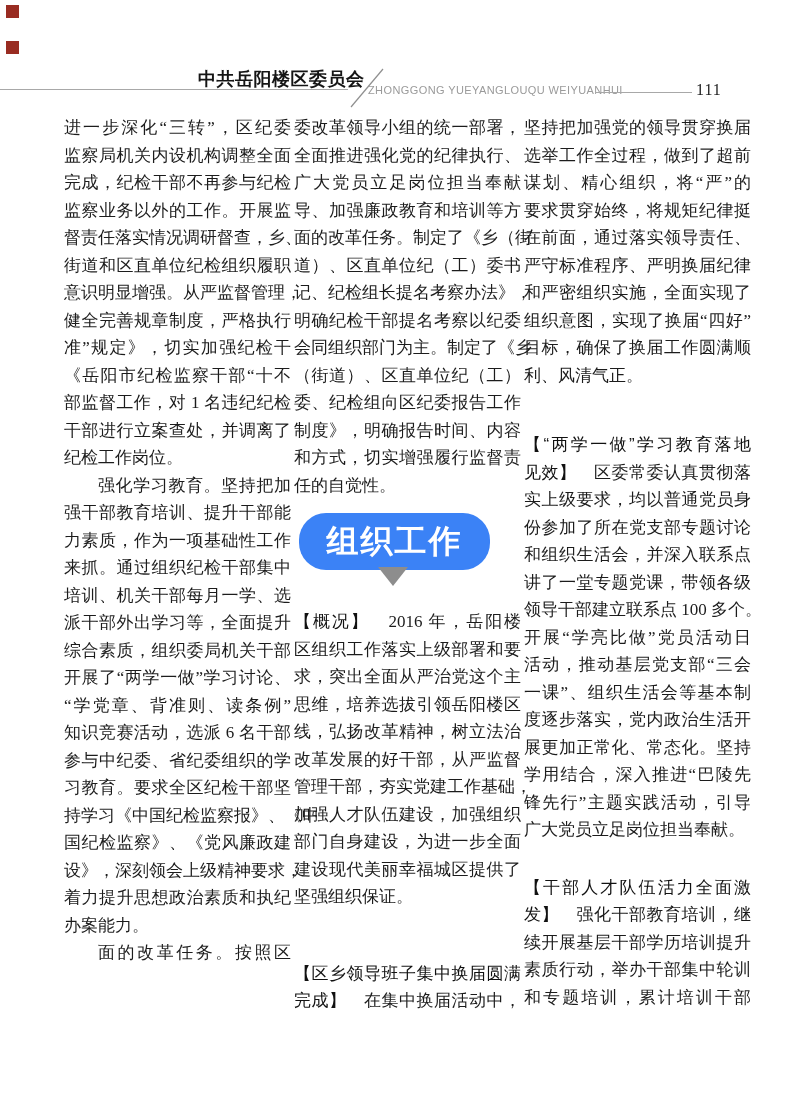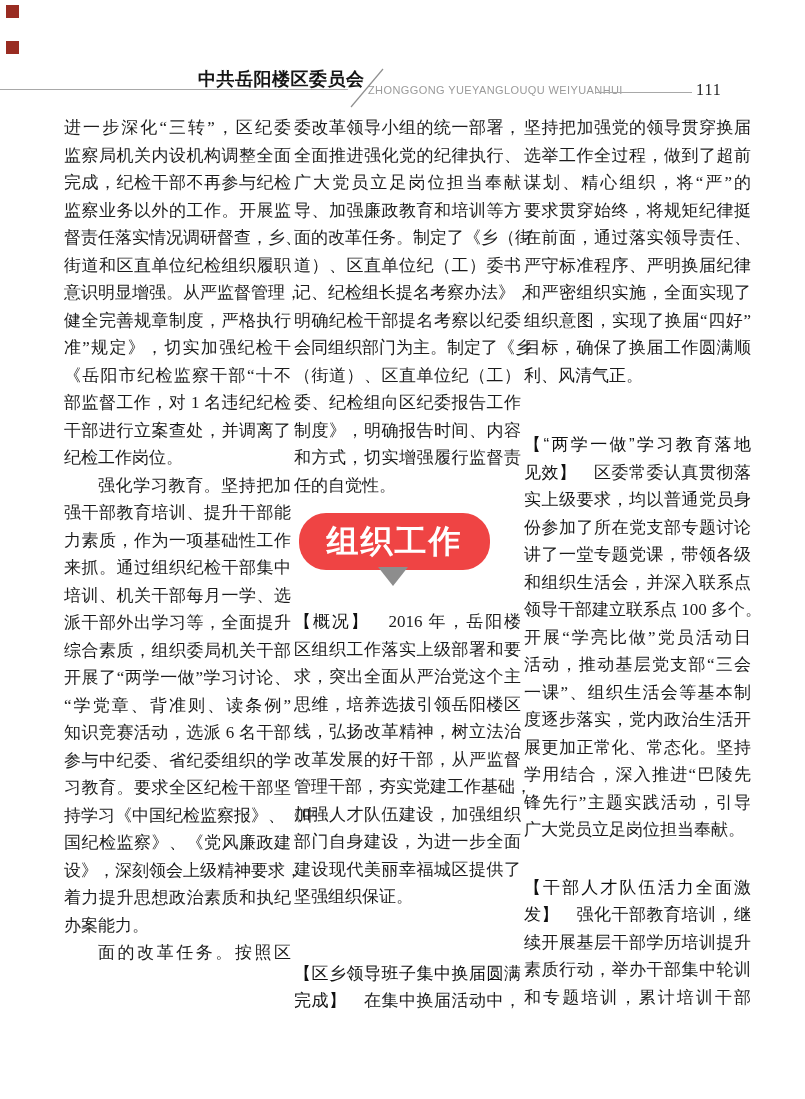--- a/index.html
+++ b/index.html
@@ -96,21 +96,21 @@
       <div class="ln">道）、区直单位纪（工）委书</div>
       <div class="ln">记、纪检组长提名考察办法》，</div>
       <div class="ln">明确纪检干部提名考察以纪委</div>
       <div class="ln">会同组织部门为主。制定了《乡</div>
       <div class="ln">（街道）、区直单位纪（工）</div>
       <div class="ln">委、纪检组向区纪委报告工作</div>
       <div class="ln">制度》，明确报告时间、内容</div>
       <div class="ln">和方式，切实增强履行监督责</div>
       <div class="ln nj">任的自觉性。</div>
       <div class="badge-wrap">
-        <div class="badge-bubble" style="background: #ef4444;">
+        <div class="badge-bubble" style="background: #3b82f6;">
           <span class="badge-label" style="color: rgb(255, 255, 255);">组织工作</span>
         </div>
         <div class="badge-tail" style="border-top-color: rgb(141, 141, 141);"></div>
       </div>
       <div class="ln"><span class="bh">【概况】</span>　2016 年，岳阳楼</div>
       <div class="ln">区组织工作落实上级部署和要</div>
       <div class="ln">求，突出全面从严治党这个主</div>
       <div class="ln">思维，培养选拔引领岳阳楼区</div>
       <div class="ln">线，弘扬改革精神，树立法治</div>
       <div class="ln">改革发展的好干部，从严监督</div>
@@ -132,22 +132,22 @@
       <div class="ln">严守标准程序、严明换届纪律</div>
       <div class="ln">和严密组织实施，全面实现了</div>
       <div class="ln">组织意图，实现了换届“四好”</div>
       <div class="ln">目标，确保了换届工作圆满顺</div>
       <div class="ln nj">利、风清气正。</div>
       <div style="height: 42px;"></div>
       <div class="ln"><span class="bh">【“两学一做”学习教育落地</span></div>
       <div class="ln"><span class="bh">见效】</span>　区委常委认真贯彻落</div>
       <div class="ln">实上级要求，均以普通党员身</div>
       <div class="ln">份参加了所在党支部专题讨论</div>
+      <div class="ln">和组织生活会，并深入联系点</div>
       <div class="ln">讲了一堂专题党课，带领各级</div>
-      <div class="ln">和组织生活会，并深入联系点</div>
       <div class="ln">领导干部建立联系点 100 多个。</div>
       <div class="ln">开展“学亮比做”党员活动日</div>
       <div class="ln">活动，推动基层党支部“三会</div>
       <div class="ln">一课”、组织生活会等基本制</div>
       <div class="ln">度逐步落实，党内政治生活开</div>
       <div class="ln">展更加正常化、常态化。坚持</div>
       <div class="ln">学用结合，深入推进“巴陵先</div>
       <div class="ln">锋先行”主题实践活动，引导</div>
       <div class="ln nj">广大党员立足岗位担当奉献。</div>
       <div style="height: 30px;"></div>

